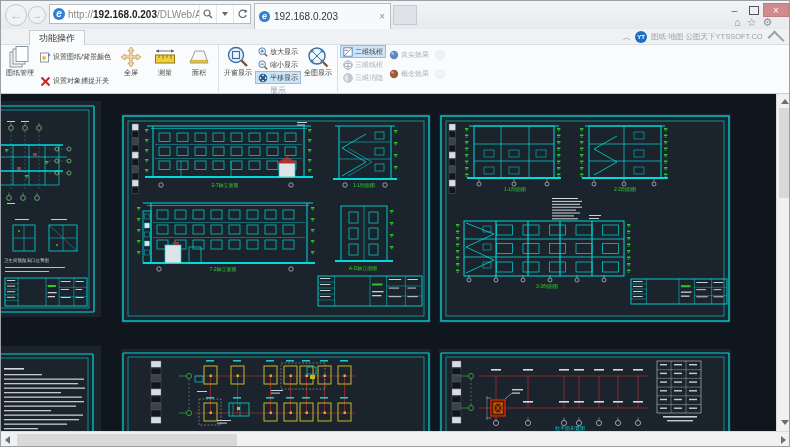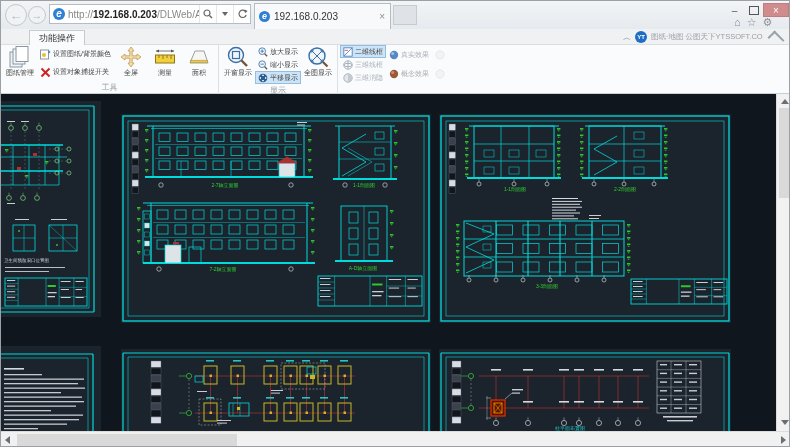--- a/index.html
+++ b/index.html
@@ -196,21 +196,20 @@
           <div class="bigbtn">
             <span class="ic">
               <svg width="22" height="22" viewBox="0 0 22 22">
                   <polygon points="2,17 20,17 16,5 7,5" fill="#f6f6f2" stroke="#98a0a8"></polygon>
                   <rect x="2.6" y="14.2" width="16.8" height="2.4" fill="#e8c84a" stroke="#b09020" stroke-width="0.5"></rect>
                 </svg>
             </span>
             <span>面积</span>
           </div>
         </div>
-        <div class="glabel">工具</div>
       </div>
 
       <div class="rgroup">
         <div class="gcontent">
           <div class="bigbtn">
             <span class="ic">
               <svg width="22" height="22" viewBox="0 0 22 22">
                   <circle cx="9" cy="9" r="7.5" fill="#eef6fc" stroke="#3a6ea5" stroke-width="1.4"></circle>
                   <rect x="5.5" y="5.5" width="7" height="7" fill="none" stroke="#3a6ea5" stroke-width="1.2"></rect>
                   <line x1="14.5" y1="14.5" x2="20" y2="20" stroke="#7a5230" stroke-width="2.4"></line>

